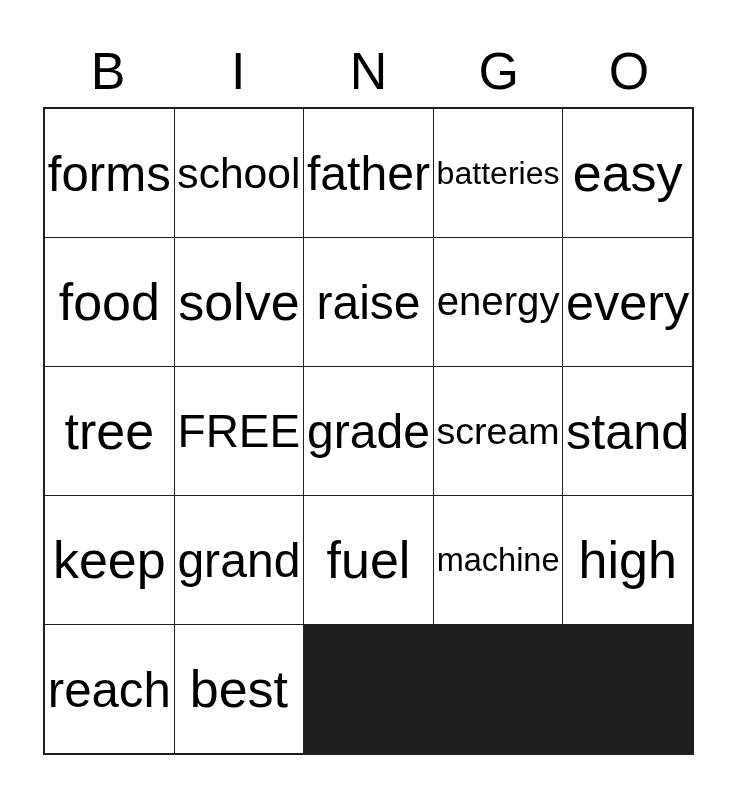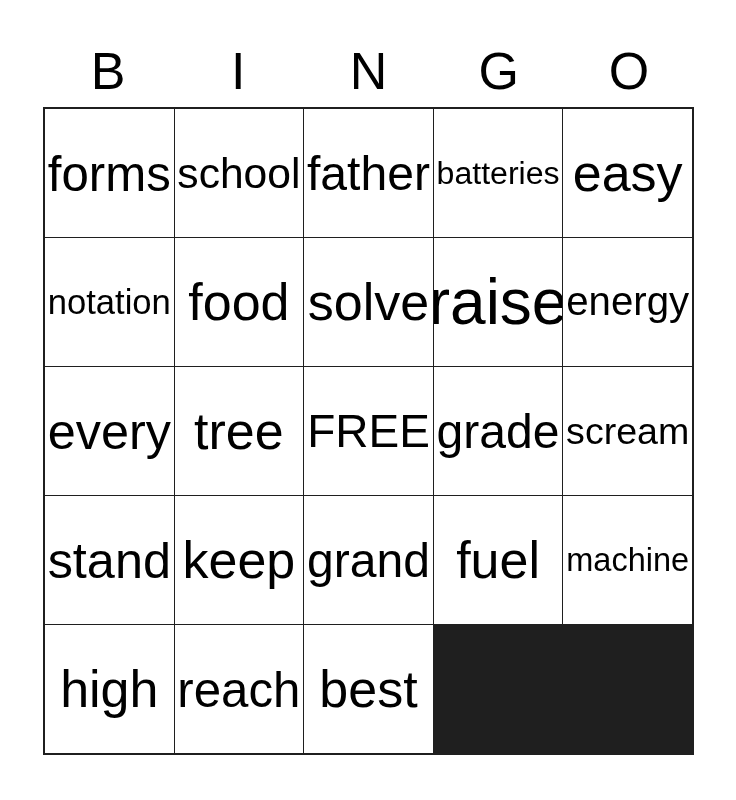--- a/index.html
+++ b/index.html
@@ -83,30 +83,27 @@
         <span style="font-size: 48.1px;">father</span>
       </div>
     <div class="cell">
         <span style="font-size: 32.1px;">batteries</span>
       </div>
     <div class="cell">
         <span style="font-size: 52px;">easy</span>
       </div>
 
     <div class="cell">
-        <span style="font-size: 34.6px;">notation</span>
-      </div>
-    <div class="cell">
         <span style="font-size: 52px;">food</span>
       </div>
     <div class="cell">
         <span style="font-size: 52px; text-align: right;">solve</span>
       </div>
     <div class="cell">
-        <span style="font-size: 64px;">raise</span>
+        <span style="font-size: 48px;">raise</span>
       </div>
 
     <div class="cell">
         <span style="font-size: 40.2px;">energy</span>
       </div>
     <div class="cell">
         <span style="font-size: 50.4px;">every</span>
       </div>
     <div class="cell">
         <span style="font-size: 52px;">tree</span>

